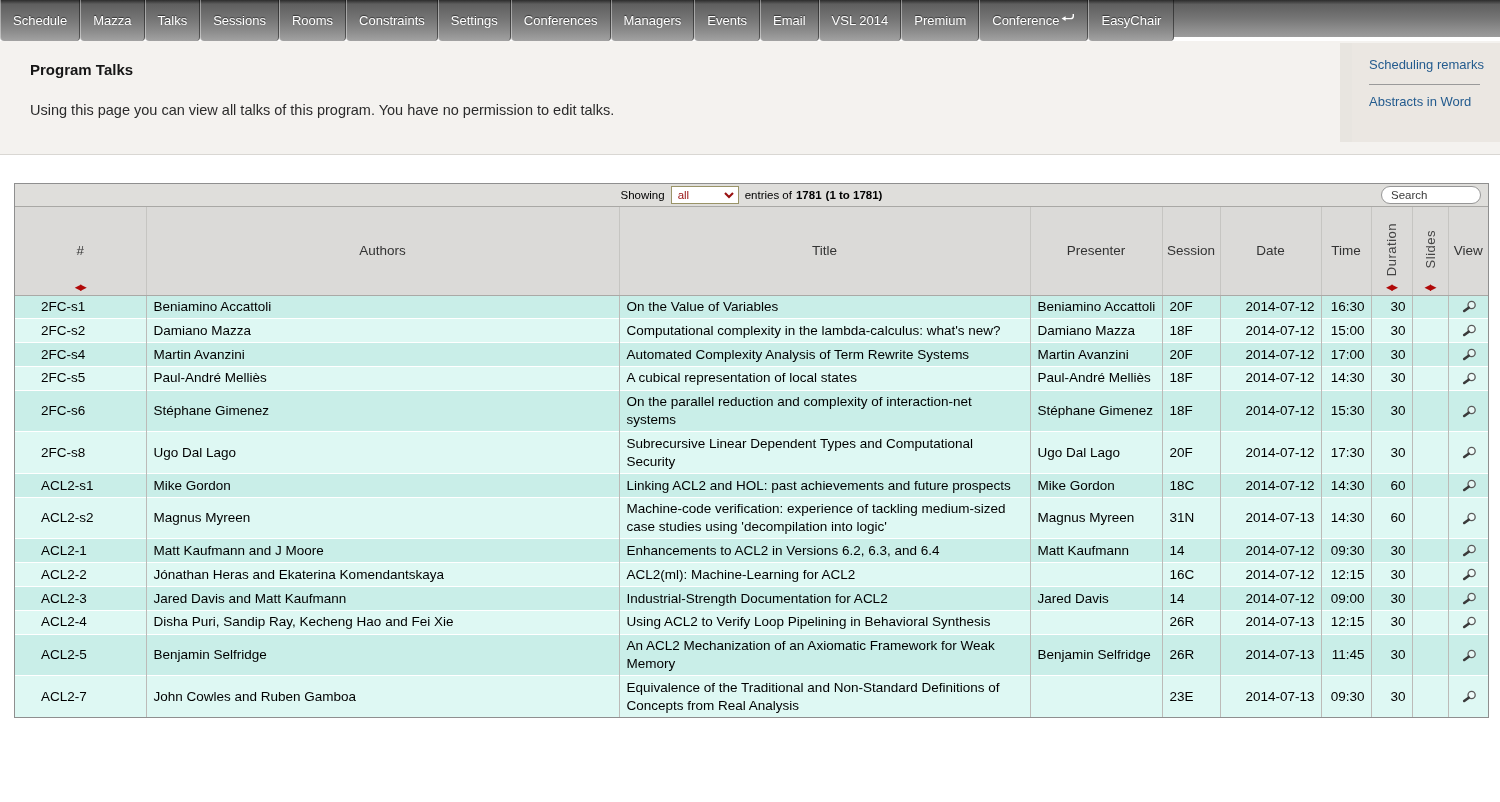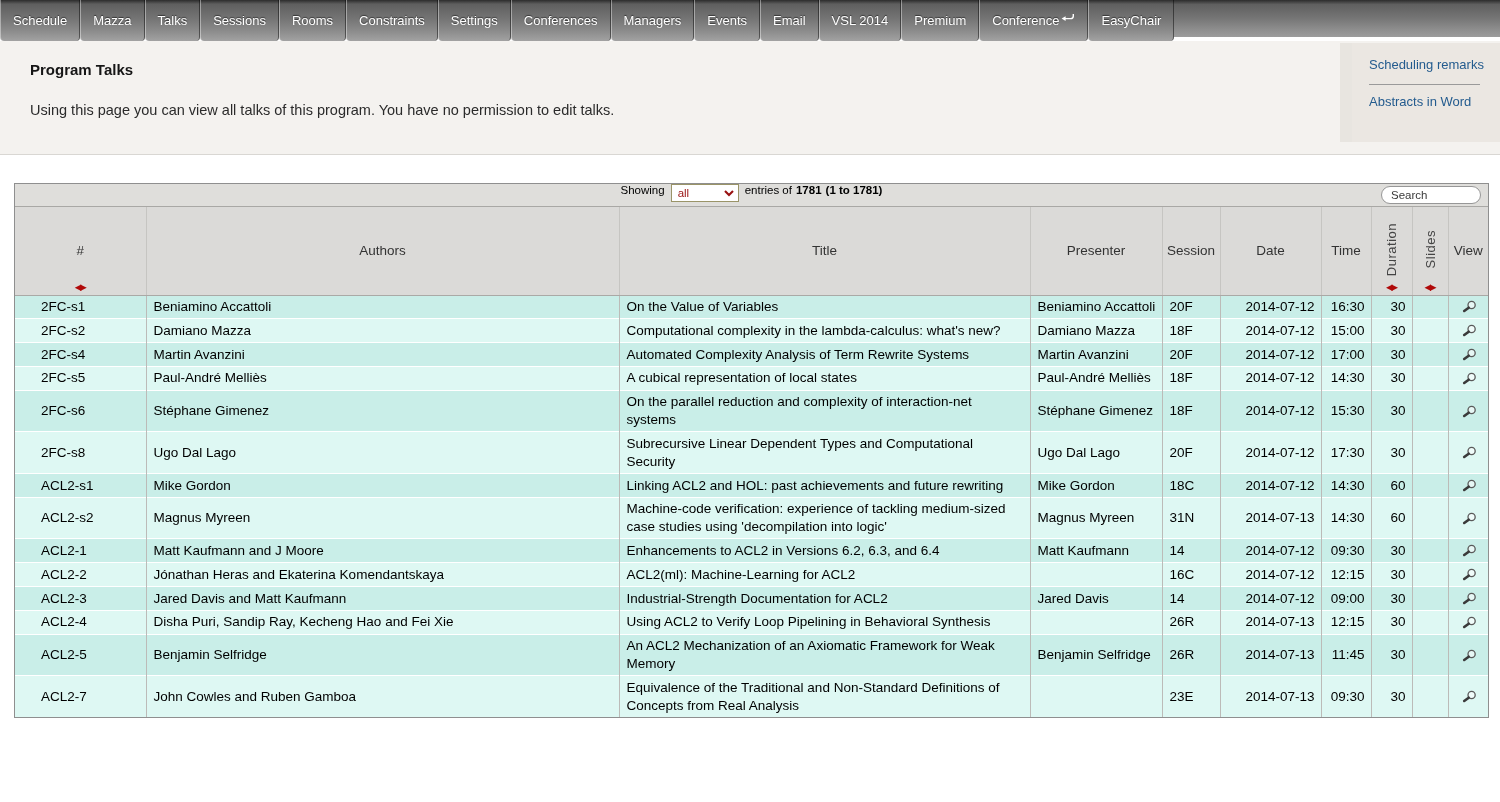--- a/index.html
+++ b/index.html
@@ -58,21 +58,21 @@
   .side-divider + a { margin-top: 9px; }
 
   .gap { height: 28px; background: #fff; }
 
   
   .table-wrap { margin: 0 11px 0 14px; border: 1px solid #8f8f8f; background: #fff; }
 
   .toolbar {
     position: relative; height: 23px; background: #dfdedb;
     border-bottom: 1px solid #a9a8a5;
-    display: flex; align-items: flex-start; justify-content: center;
+    display: flex; align-items: center; justify-content: center;
     font-size: 11.5px; color: #000;
   }
   .tb-text { margin: 0 2px; }
   .select-box {
     display: inline-flex; align-items: center; justify-content: space-between;
     width: 68px; height: 18px; margin: 0 4px; padding: 0 4px 0 6px;
     background: #fff; border: 1px solid #9a9468; cursor: pointer;
     color: #991111;
   }
   .toolbar b { margin: 0 2px; }
@@ -393,21 +393,21 @@
             <svg class="magnifier" width="18" height="14" viewBox="0 0 18 14">
               <circle cx="11.6" cy="5" r="3.6" fill="rgba(255,255,255,0.55)" stroke="#5a5a5a" stroke-width="1.3"></circle>
               <line x1="8.7" y1="7.7" x2="4.2" y2="11" stroke="#3a3a3a" stroke-width="2.6" stroke-linecap="round"></line>
             </svg>
           </td>
         </tr>
 
         <tr>
           <td class="c-id">ACL2-s1</td>
           <td class="c-authors">Mike Gordon</td>
-          <td class="c-title">Linking ACL2 and HOL: past achievements and future rewriting</td>
+          <td class="c-title">Linking ACL2 and HOL: past achievements and future prospects</td>
           <td class="c-presenter">Mike Gordon</td>
           <td class="c-session">18C</td>
           <td class="c-date">2014-07-12</td>
           <td class="c-time">14:30</td>
           <td class="c-duration">60</td>
           <td class="c-slides"></td>
           <td class="c-view">
             <svg class="magnifier" width="18" height="14" viewBox="0 0 18 14">
               <circle cx="11.6" cy="5" r="3.6" fill="rgba(255,255,255,0.55)" stroke="#5a5a5a" stroke-width="1.3"></circle>
               <line x1="8.7" y1="7.7" x2="4.2" y2="11" stroke="#3a3a3a" stroke-width="2.6" stroke-linecap="round"></line>

